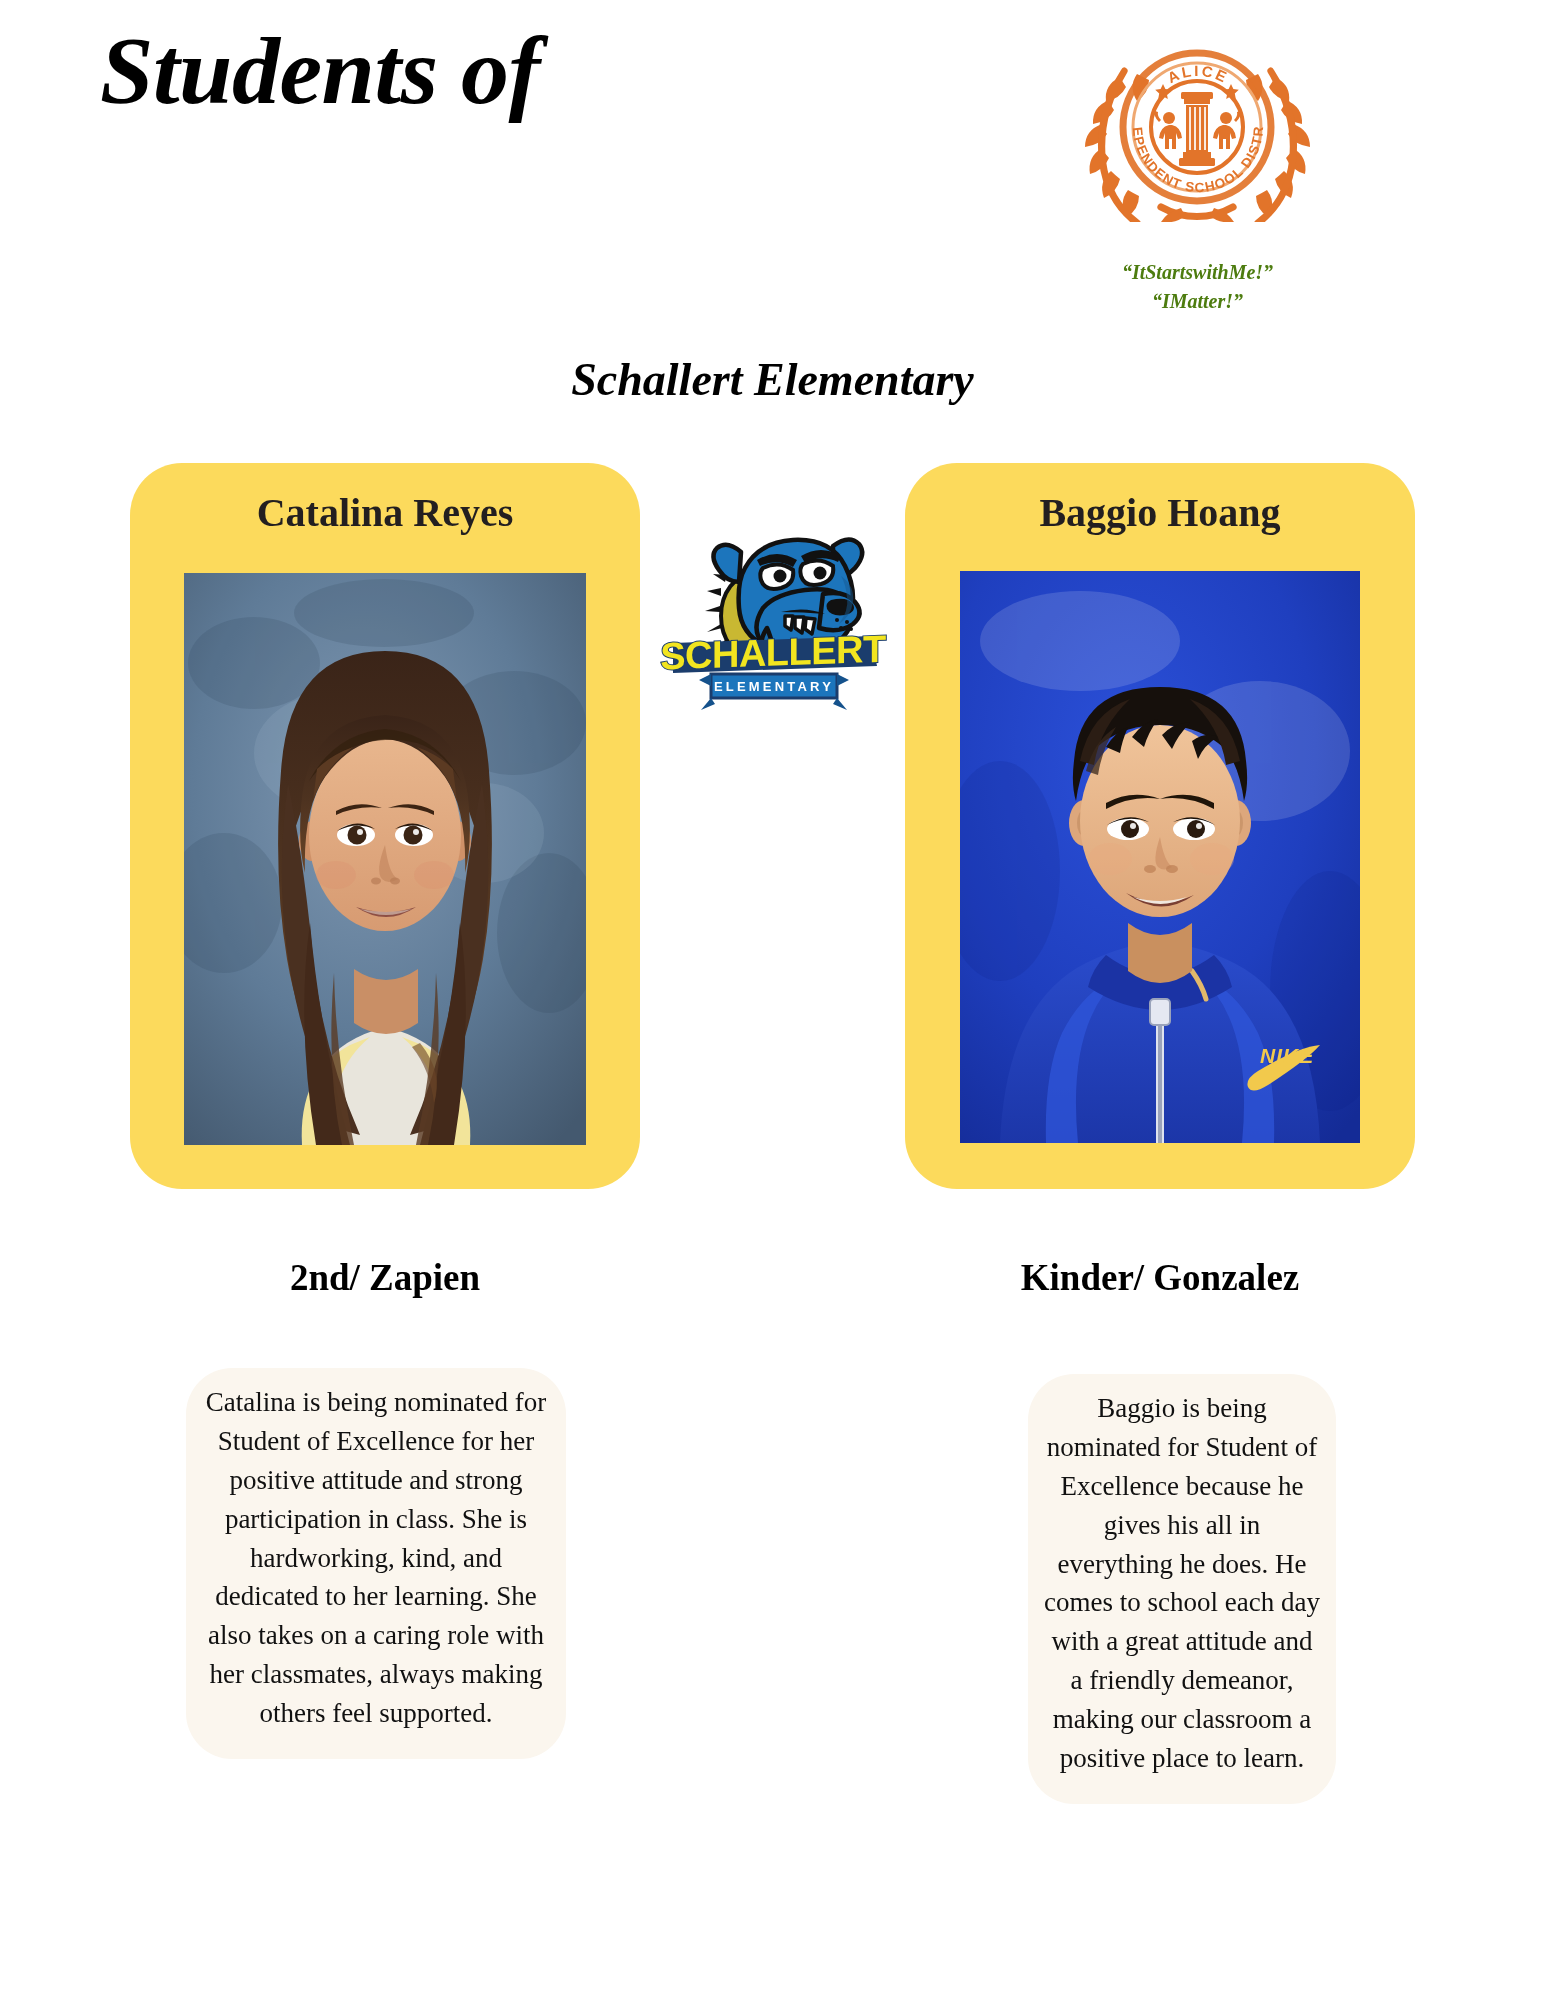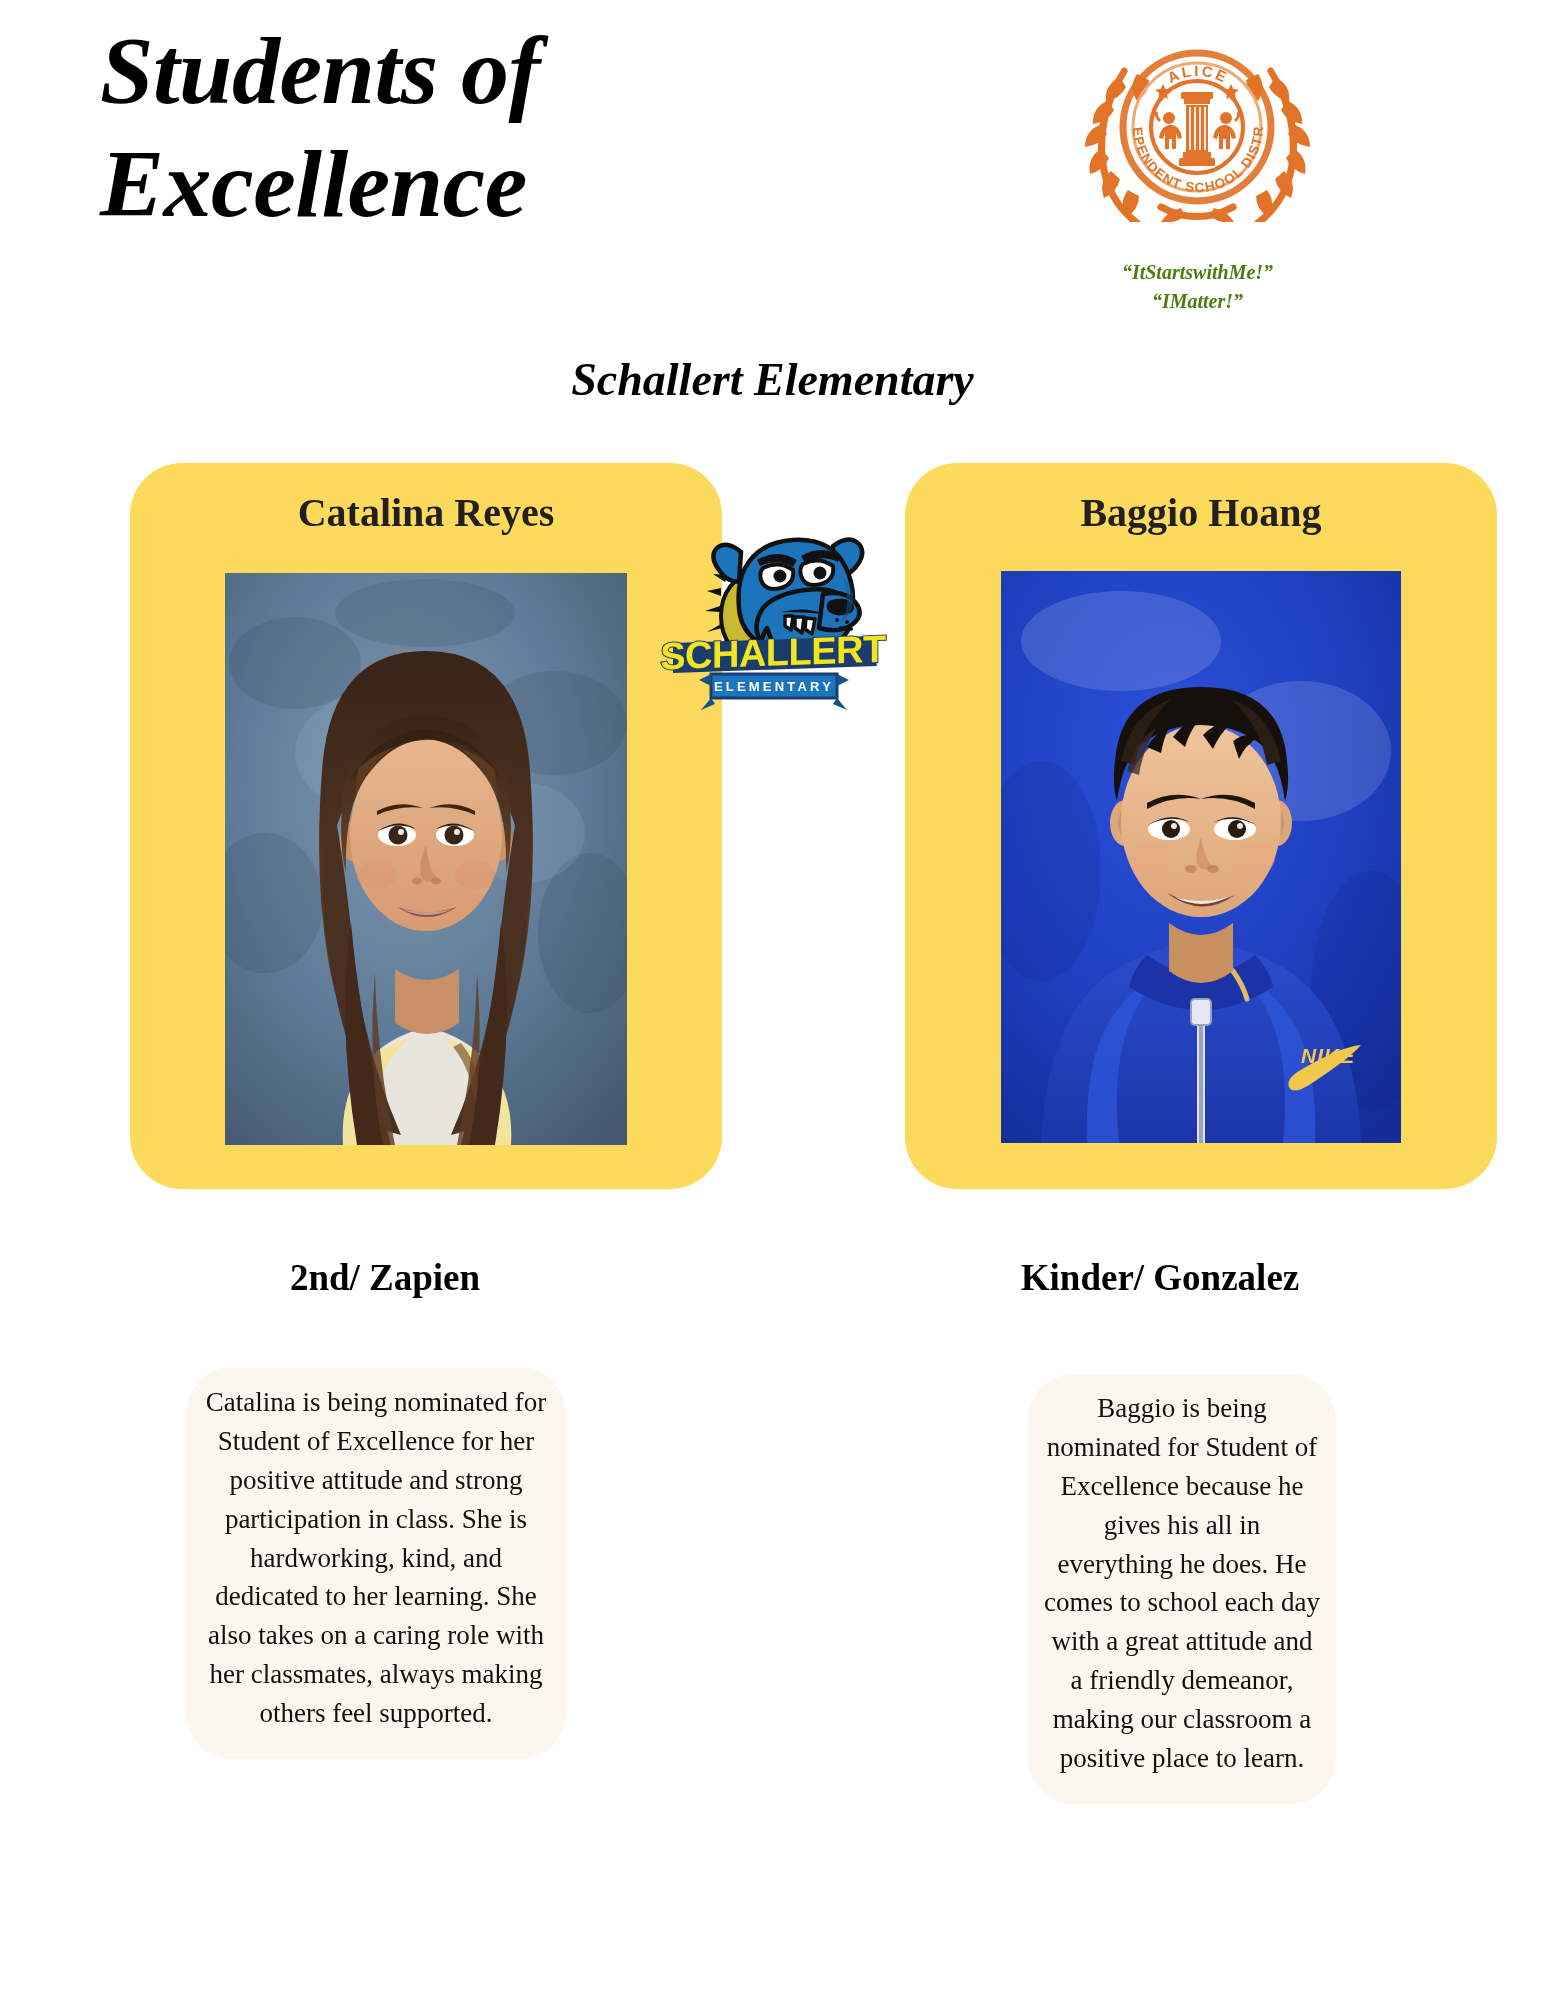--- a/index.html
+++ b/index.html
@@ -78,21 +78,21 @@
     font-style: italic;
     font-size: 46px;
     letter-spacing: 0px;
     color: #000;
   }
 
   
   .card {
     position: absolute;
     top: 463px;
-    width: 592px;
+    width: 510px;
     height: 726px;
     background: #FCDA5C;
     border-radius: 52px;
   }
   .card.left  { left: 130px; }
   .card.right { left: 905px; }
 
   .card-name {
     position: absolute;
     top: 26px;
@@ -167,21 +167,20 @@
 </style>
 </head>
 <body>
 
 <div class="page">
 
   <div class="header">
 
     <div class="title">
       <span>Students of</span>
-      <span>Excellence</span>
     </div>
 
     <div class="district-logo">
       <svg viewBox="0 0 225 200" xmlns="http://www.w3.org/2000/svg">
         <defs>
           <path id="arcTop" d="M 62 105 A 51 51 0 0 1 164 105" fill="none"></path>
           <path id="arcBot" d="M 48 105 A 65 65 0 0 0 178 105" fill="none"></path>
         </defs>
         <g fill="#E2742A">
 

